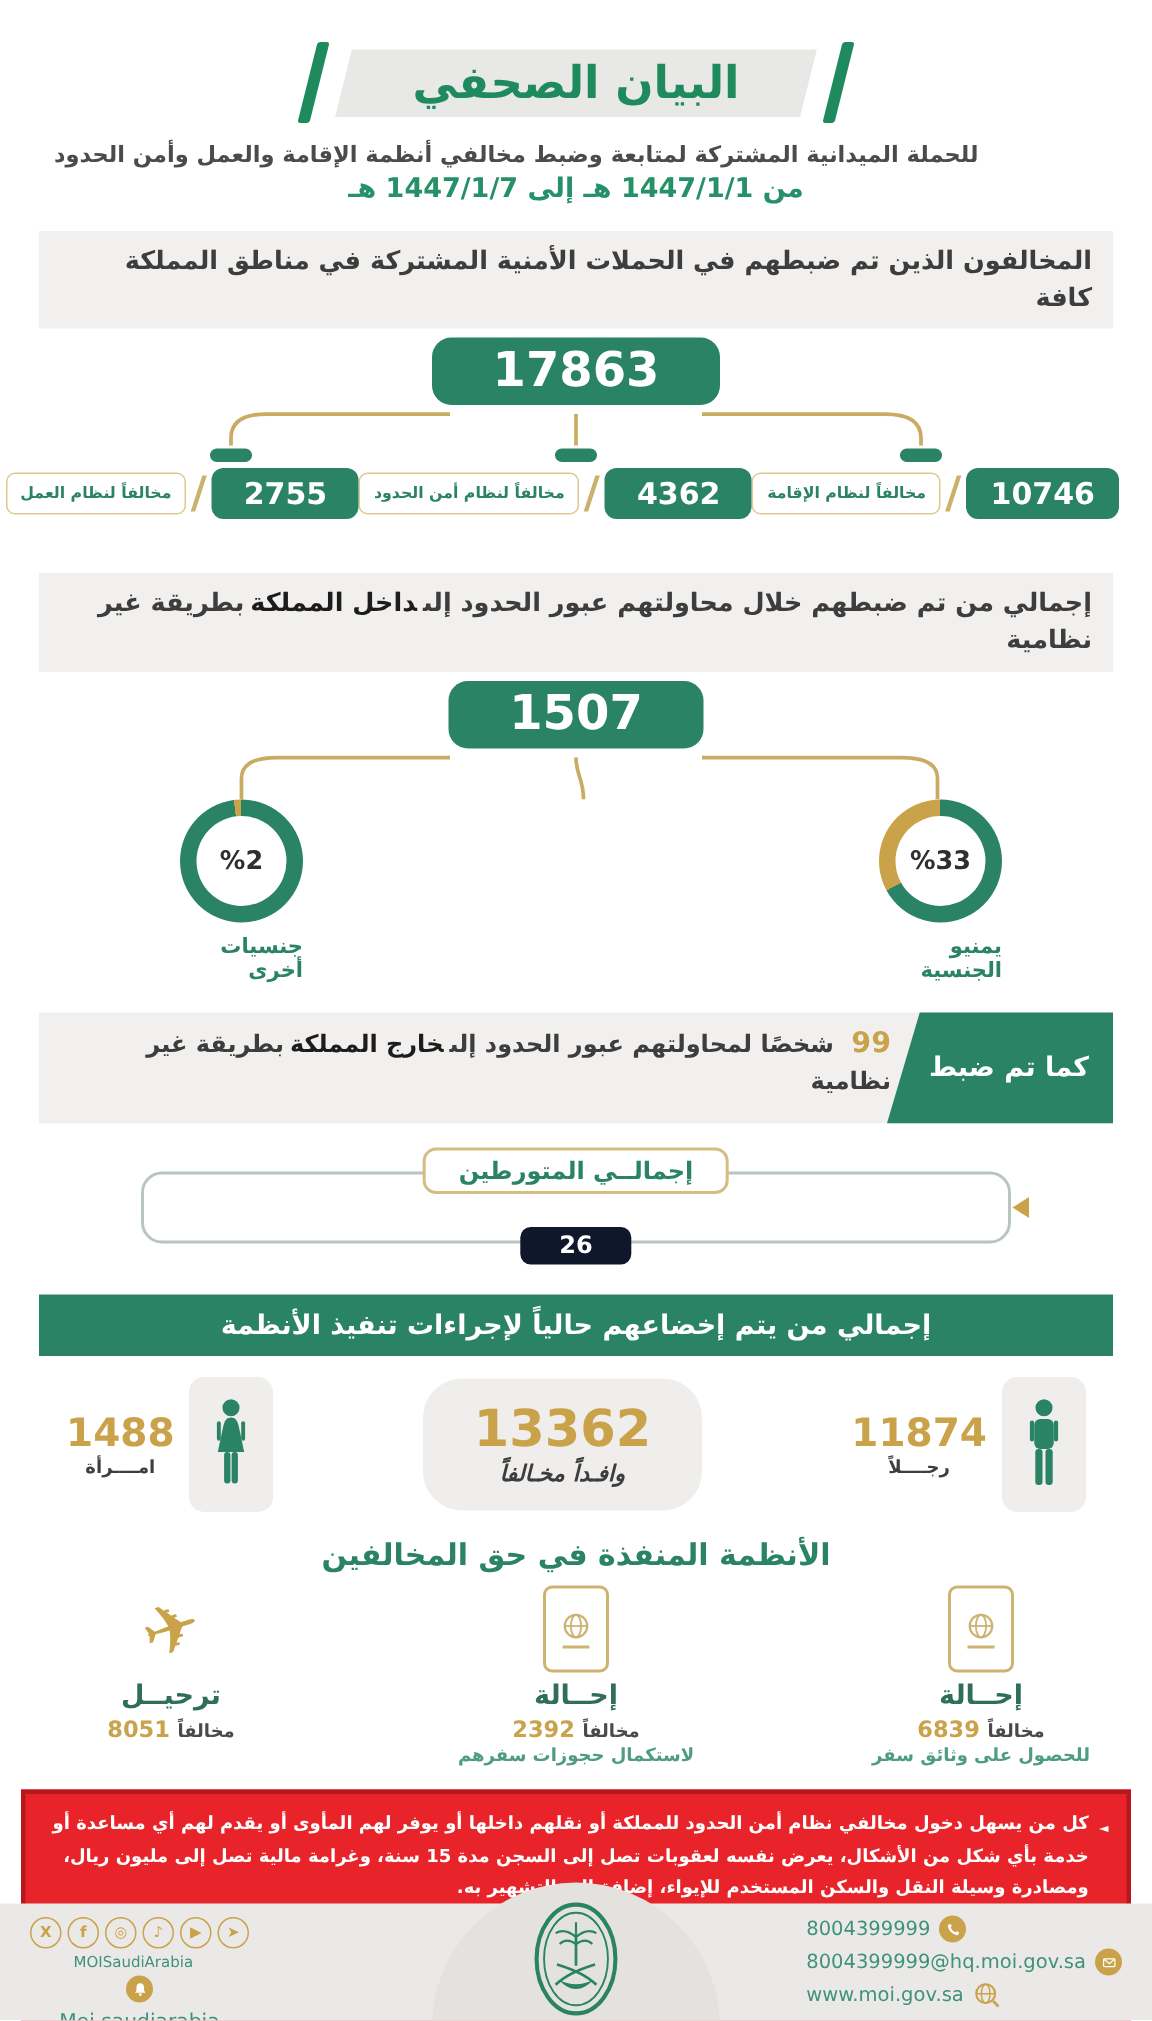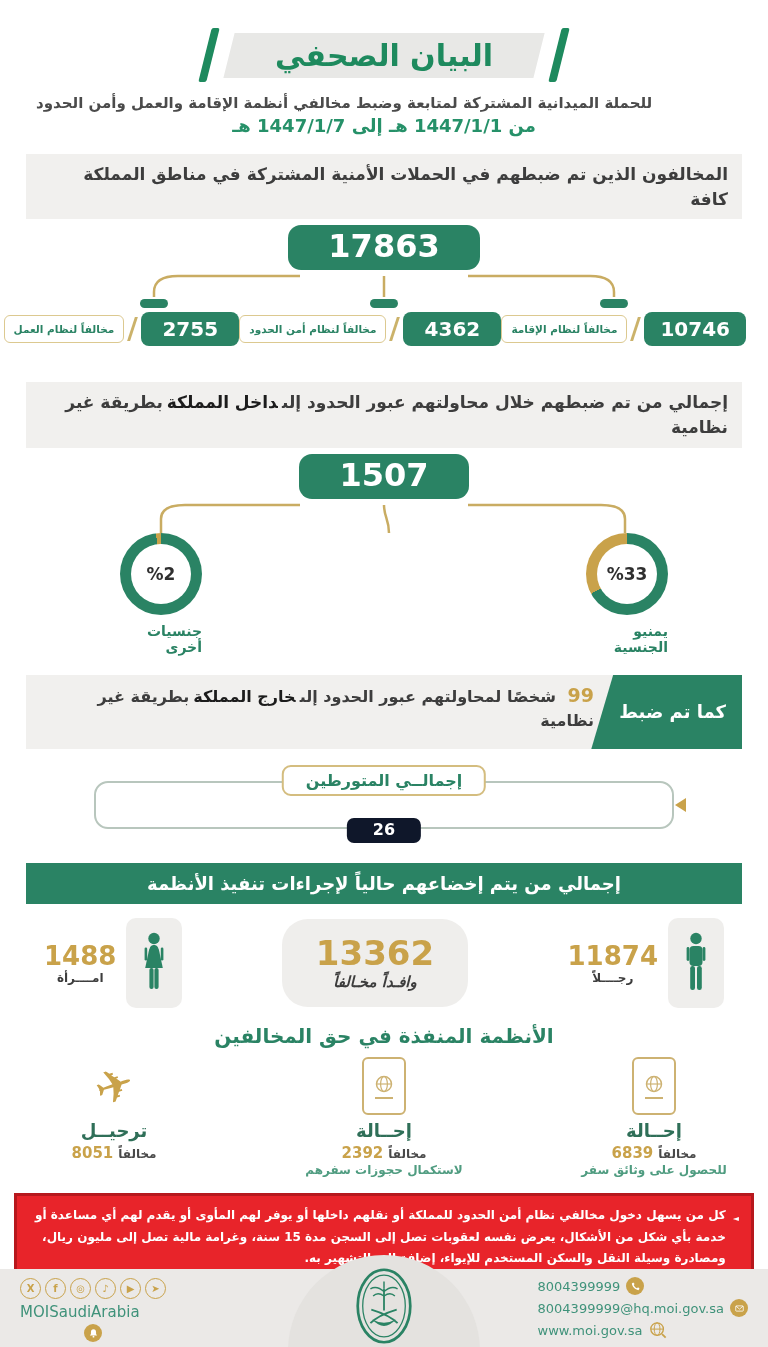--- a/index.html
+++ b/index.html
@@ -88,21 +88,21 @@
   .bullet{display:flex;gap:7px;font-size:12px;font-weight:bold;line-height:1.8;text-align:right;}
   .bullet .marker{flex:none;font-size:8px;margin-top:7px;}
   
   .footer{position:absolute;left:0;right:0;bottom:0;height:78px;background:#ebe9e7;}
   .footer-circle{position:absolute;left:50%;top:-14px;transform:translateX(-50%);width:192px;height:192px;
                  border-radius:50%;background:#e4e2df;display:flex;justify-content:center;}
   .footer-left{position:absolute;left:20px;top:9px;direction:ltr;text-align:left;}
   .social-row{display:flex;gap:4px;}
   .social-ic{width:19px;height:19px;border:1.3px solid #c9a24a;border-radius:50%;color:#c9a24a;
              font-size:10px;display:flex;align-items:center;justify-content:center;font-weight:bold;}
-  .handle{color:#3f927a;font-size:15px;margin-top:4px;}
+  .handle{color:#3f927a;font-size:10px;margin-top:4px;margin-left:29px;}
   .handle2-row{display:flex;align-items:center;gap:5px;margin-top:3px;flex-direction:column;}
   .gold-circle{width:18px;height:18px;border-radius:50%;background:#c9a24a;display:flex;
                align-items:center;justify-content:center;flex:none;}
   .handle2{color:#3f927a;font-size:13.5px;}
   .footer-right{position:absolute;right:20px;top:8px;display:flex;flex-direction:column;gap:4px;
                 align-items:flex-end;text-align:center;}
   .contact-row{display:flex;align-items:center;gap:6px;direction:ltr;}
   .contact-text{color:#3f927a;font-size:13px;}
 </style>
 </head>

